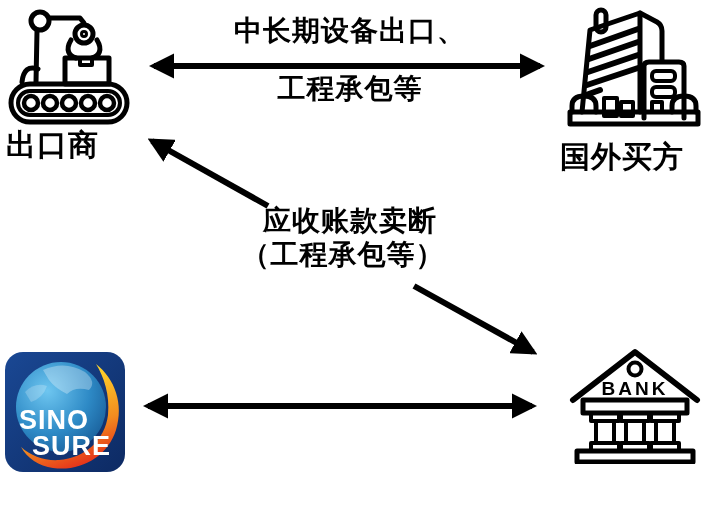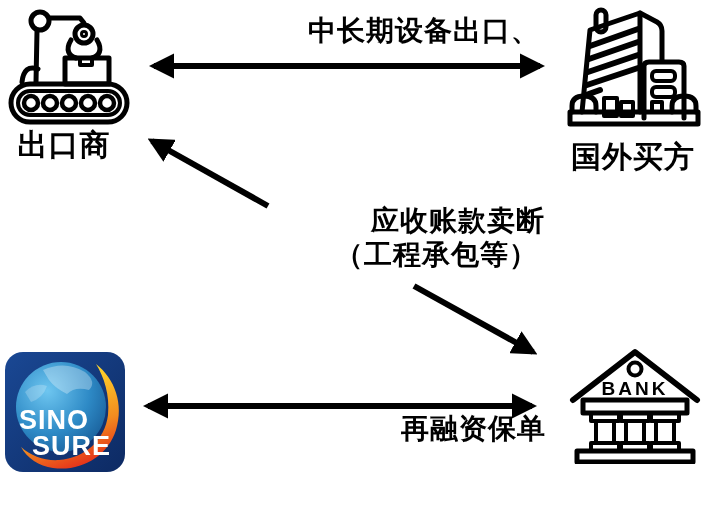--- a/index.html
+++ b/index.html
@@ -2,25 +2,25 @@
 <html><head>
 <meta charset="utf-8">
 <style>
   html,body{margin:0;padding:0;background:#fff;}
   .canvas{
     position:relative;width:706px;height:520px;background:#ffffff;overflow:hidden;
     font-family:"Liberation Serif","DejaVu Serif",serif;
   }
   .abs{position:absolute;}
   .label{
-    position:absolute;text-align:center;color:#000;font-weight:bold;
+    position:absolute;color:#000;font-weight:bold;
     font-size:30px;line-height:1.1;letter-spacing:1px;white-space:nowrap;
   }
   .caption{
-    position:absolute;text-align:right;color:#000;font-weight:bold;
+    position:absolute;text-align:center;color:#000;font-weight:bold;
     font-size:28px;line-height:1.1;letter-spacing:1px;white-space:nowrap;
   }
   svg{display:block;}
   .icon-stroke{stroke:#000;fill:none;stroke-linecap:round;stroke-linejoin:round;}
   .bank-sign{
     font-family:"Liberation Sans","DejaVu Sans",sans-serif;
     font-weight:bold;font-size:19px;letter-spacing:3px;fill:#000;
   }
   .logo-text{
     font-family:"Liberation Sans","DejaVu Sans",sans-serif;
@@ -99,20 +99,21 @@
 
       <path d="M 12,112 L 12,106 Q 12,96 24,96 Q 36,96 36,106 L 36,112"></path>
       <path d="M 112,112 L 112,106 Q 112,96 124,96 Q 136,96 136,106 L 136,112"></path>
 
       <rect x="10" y="112" width="128" height="12"></rect>
     </g>
   </svg>
   <div class="label" style="left:560px;top:140px;width:146px">国外买方</div>
 
   <div class="caption" style="left:160px;top:16px;width:380px">中长期设备出口、</div>
+  <div class="caption" style="left:160px;top:74px;width:380px">工程承包等</div>
 
   <div class="caption" style="left:155px;top:206px;width:390px">应收账款卖断</div>
   <div class="caption" style="left:148px;top:240px;width:390px">（工程承包等）</div>
 
   <svg class="abs" style="left:5px;top:352px" width="120" height="120" viewBox="0 0 120 120">
     <defs>
       <linearGradient id="bgGrad" x1="0" y1="0" x2="1" y2="1">
         <stop offset="0" stop-color="#1a4894"></stop>
         <stop offset="1" stop-color="#0d2a63"></stop>
       </linearGradient>
@@ -130,21 +131,20 @@
     <rect x="0" y="0" width="120" height="120" rx="18" fill="url(#bgGrad)"></rect>
     <circle cx="56" cy="55" r="45" fill="url(#globeGrad)"></circle>
     <path d="M 38,18 Q 60,8 80,20 Q 92,30 84,38 Q 70,34 62,42 Q 50,36 44,28 Z" fill="#ffffff" opacity="0.30"></path>
     <path d="M 20,40 Q 30,30 42,34 Q 38,46 26,50 Z" fill="#ffffff" opacity="0.22"></path>
     <path d="M 91,12 C 110,27 119,52 111,78 C 103,104 76,120 48,116 C 34,114 22,106 16,95
              C 26,104 40,109 54,108 C 80,106 100,88 103,63 C 105,43 99,25 91,12 Z" fill="url(#swirlGrad)"></path>
     <text x="14" y="77" class="logo-text">SINO</text>
     <text x="27" y="103" class="logo-text">SURE</text>
   </svg>
 
-  <div class="caption" style="left:150px;top:414px;width:396px">再融资保单</div>
 
   <svg class="abs" style="left:565px;top:342px" width="140" height="122" viewBox="0 0 140 122">
     <g class="icon-stroke" stroke-width="6">
 
       <path d="M 8,58 L 70,10 L 132,58"></path>
       <circle cx="70" cy="27" r="6.5" stroke-width="4"></circle>
 
       <rect x="18" y="58" width="104" height="13" stroke-width="5"></rect>
 
       <g stroke-width="4">

